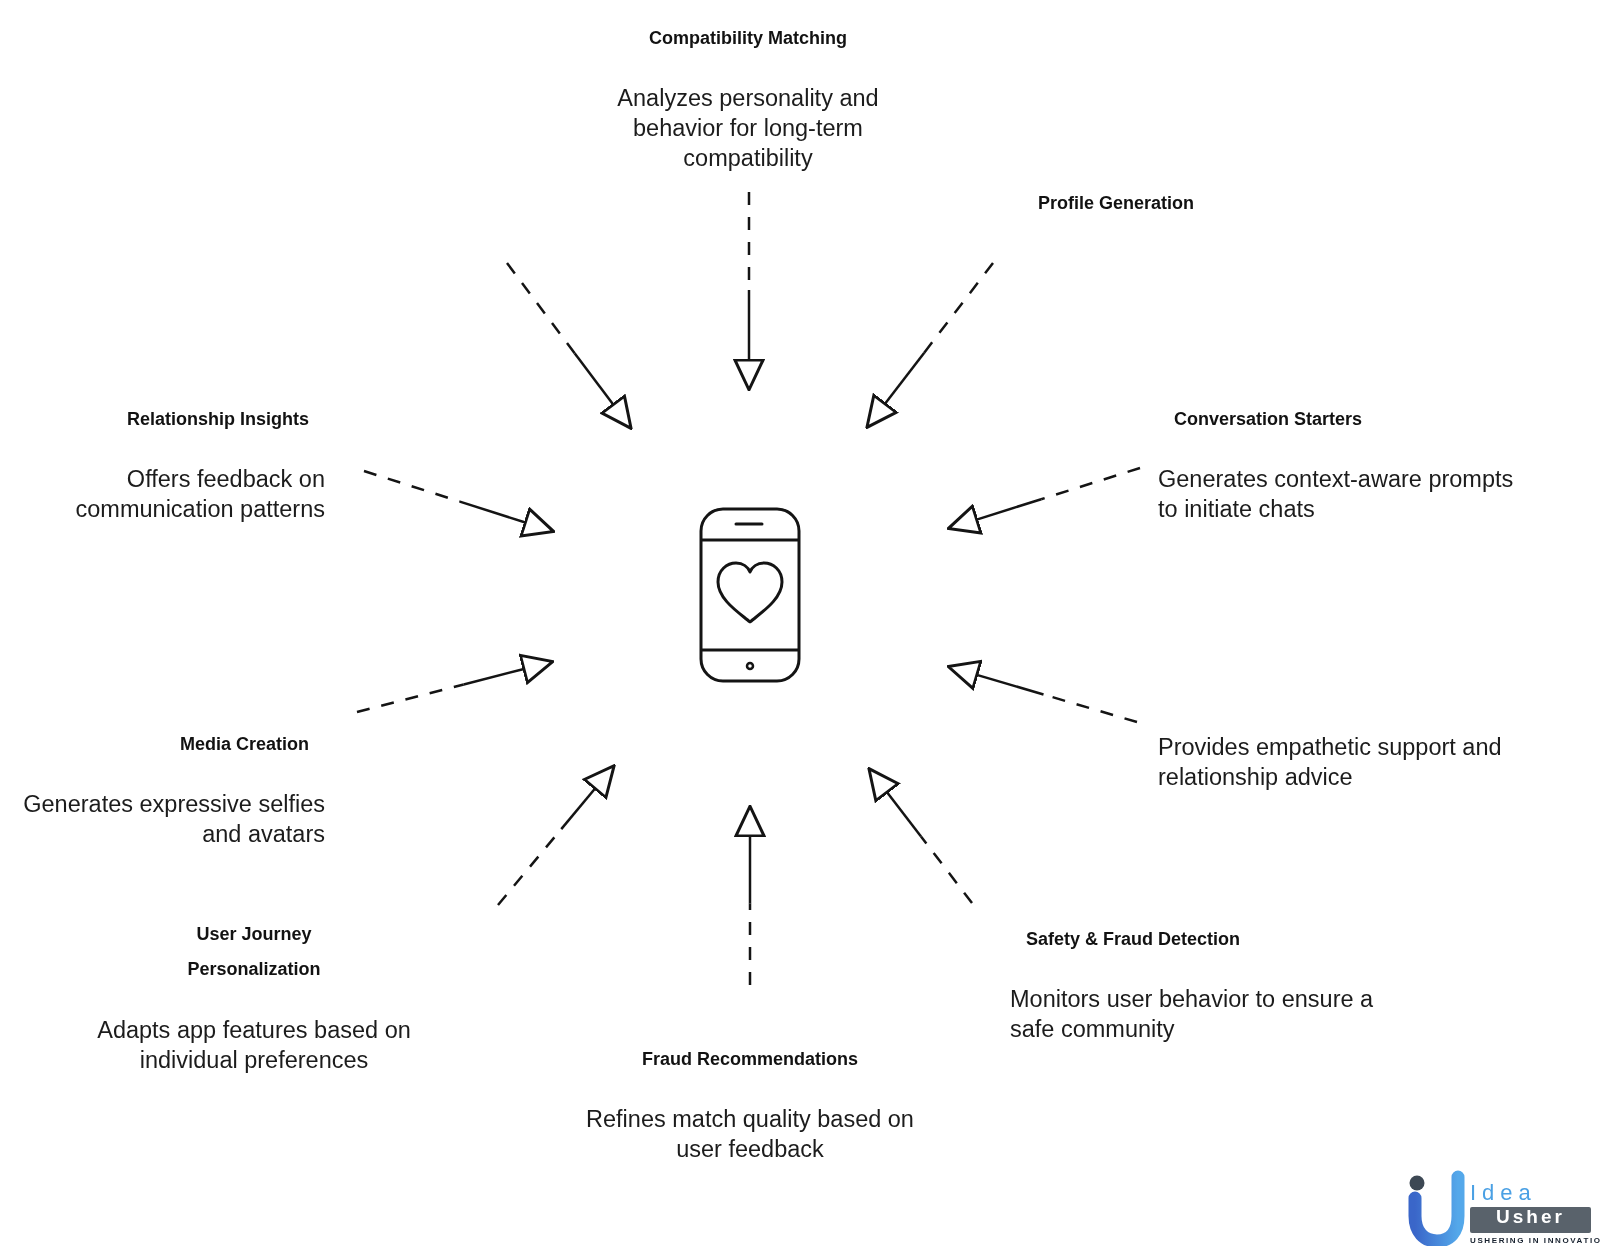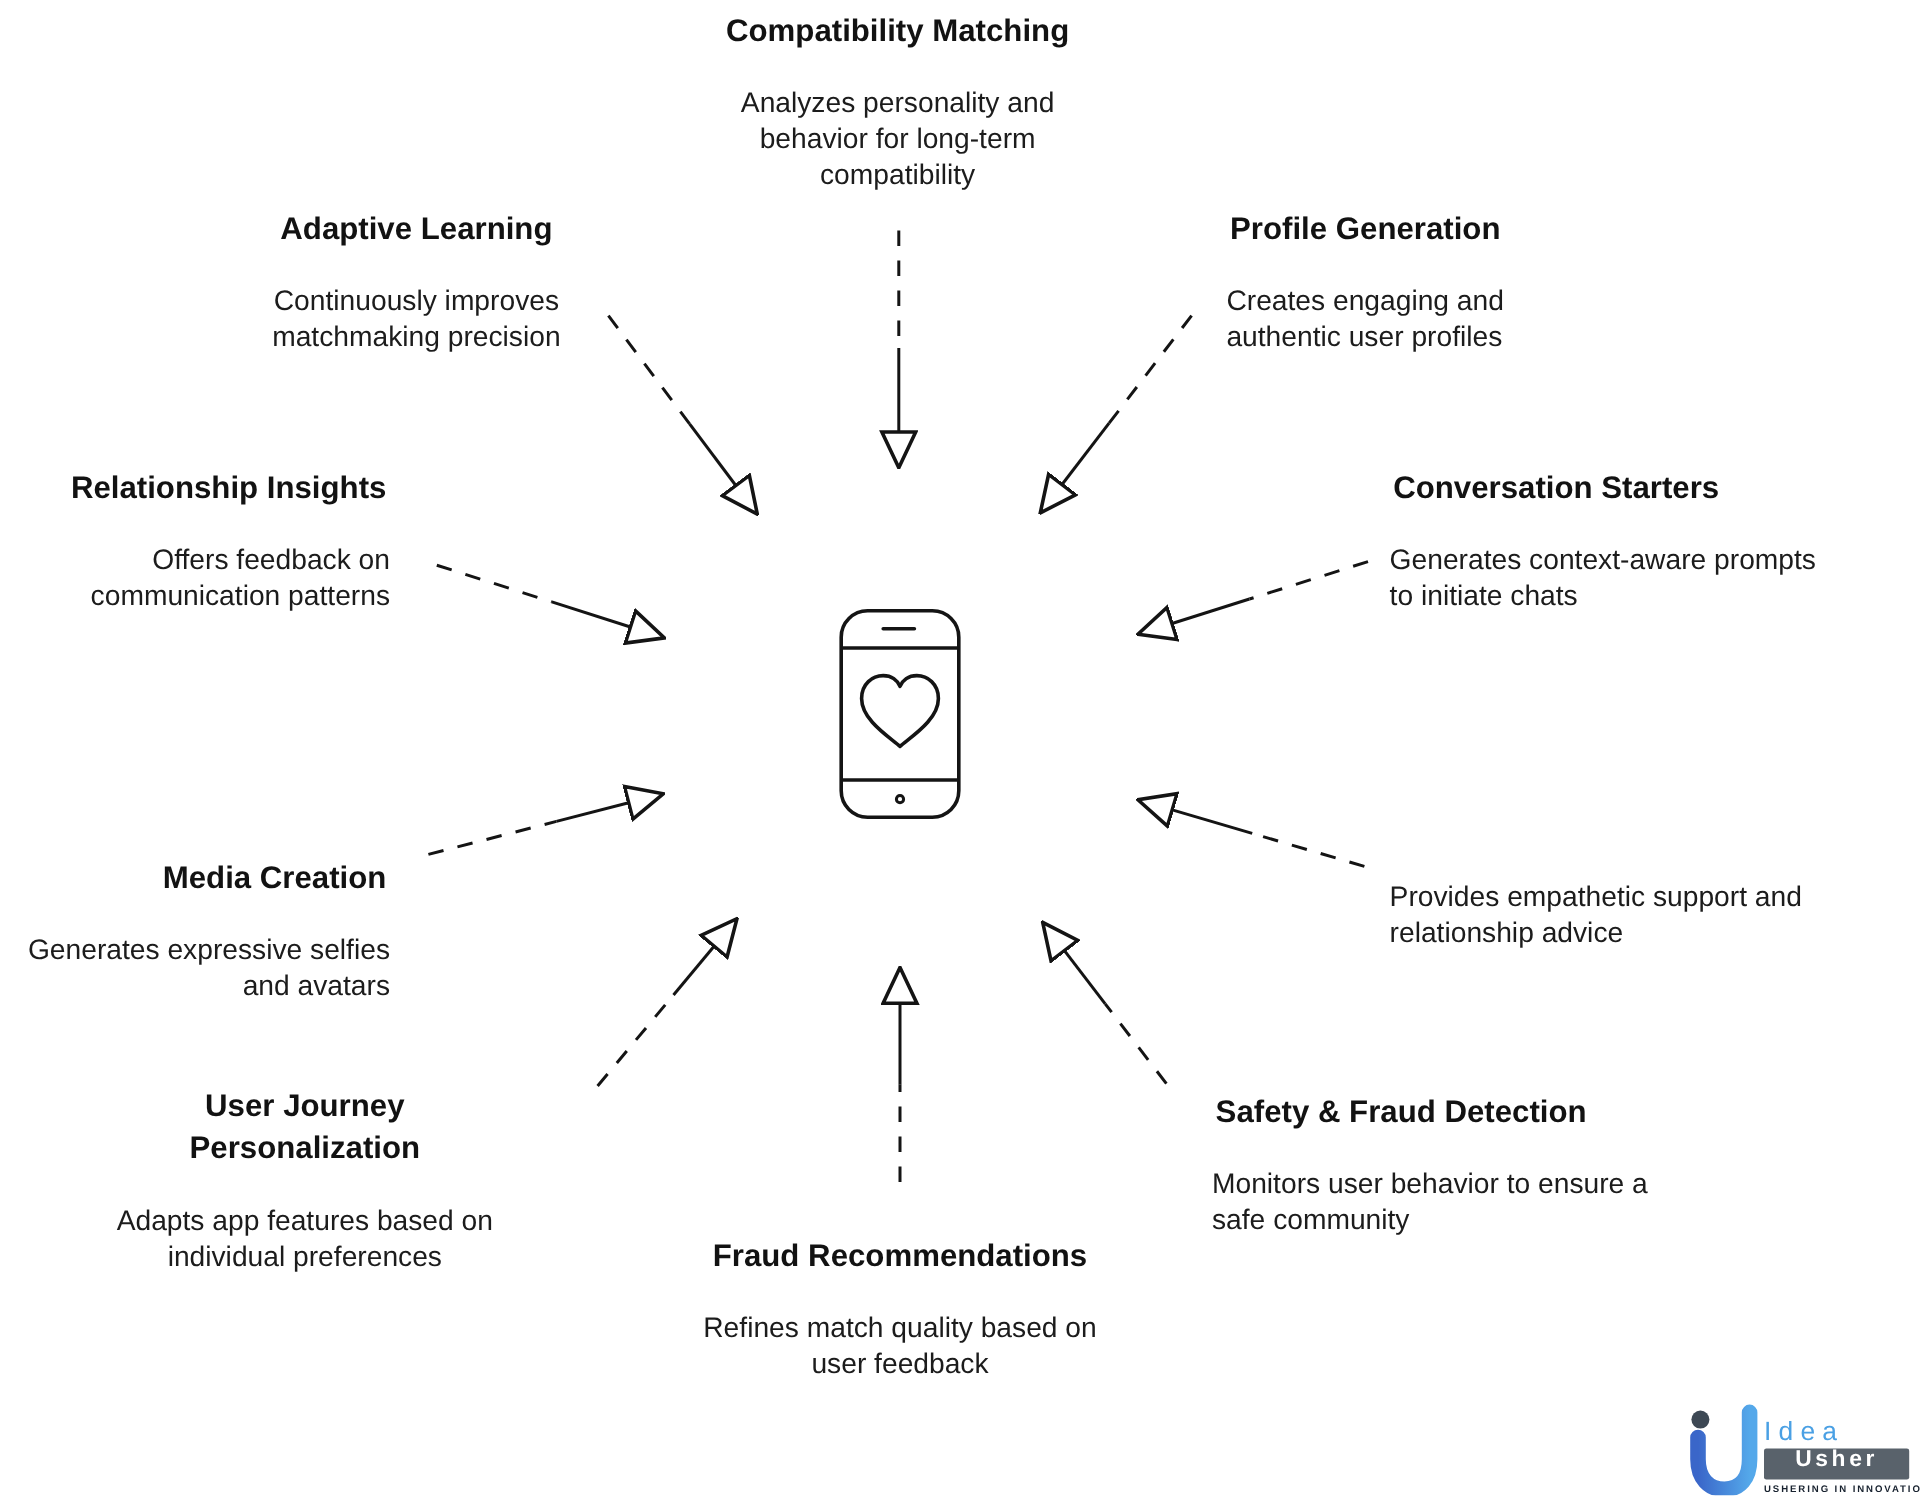--- a/index.html
+++ b/index.html
@@ -7,21 +7,21 @@
     position:relative;
     width:1600px;height:1247px;
     background:#ffffff;
     font-family:"Liberation Sans", sans-serif;
     color:#111;
     overflow:hidden;
   }
   #arrow-layer{position:absolute;left:0;top:0;}
   .feature{position:absolute;}
   .feature h2{
-    margin:3px;font-size:26px;font-weight:bold;line-height:34px;
+    margin:16px;font-size:18px;font-weight:bold;line-height:34px;
     white-space:pre-line;color:#121212;
   }
   .feature.two-line h2{line-height:35px;}
   .feature p{
     margin:28px 0 0 0;font-size:23.5px;font-weight:400;line-height:30px;
     white-space:pre-line;color:#1c1c1c;
   }
   .f-compatibility{left:548px;top:5px;width:400px;text-align:center;}
   .f-adaptive{left:147px;top:170px;width:400px;text-align:center;}
   .f-profile{left:1022px;top:170px;width:420px;text-align:left;}
@@ -129,30 +129,23 @@
     </g>
   </svg>
 
   <div class="feature f-compatibility">
     <h2>Compatibility Matching</h2>
     <p>Analyzes personality and
 behavior for long-term
 compatibility</p>
   </div>
 
-  <div class="feature f-adaptive">
-    <h2>Adaptive Learning</h2>
-    <p>Continuously improves
-matchmaking precision</p>
-  </div>
 
   <div class="feature f-profile">
     <h2>Profile Generation</h2>
-    <p>Creates engaging and
-authentic user profiles</p>
   </div>
 
   <div class="feature f-relationship">
     <h2>Relationship Insights</h2>
     <p>Offers feedback on
 communication patterns</p>
   </div>
 
   <div class="feature f-conversation">
     <h2>Conversation Starters</h2>

